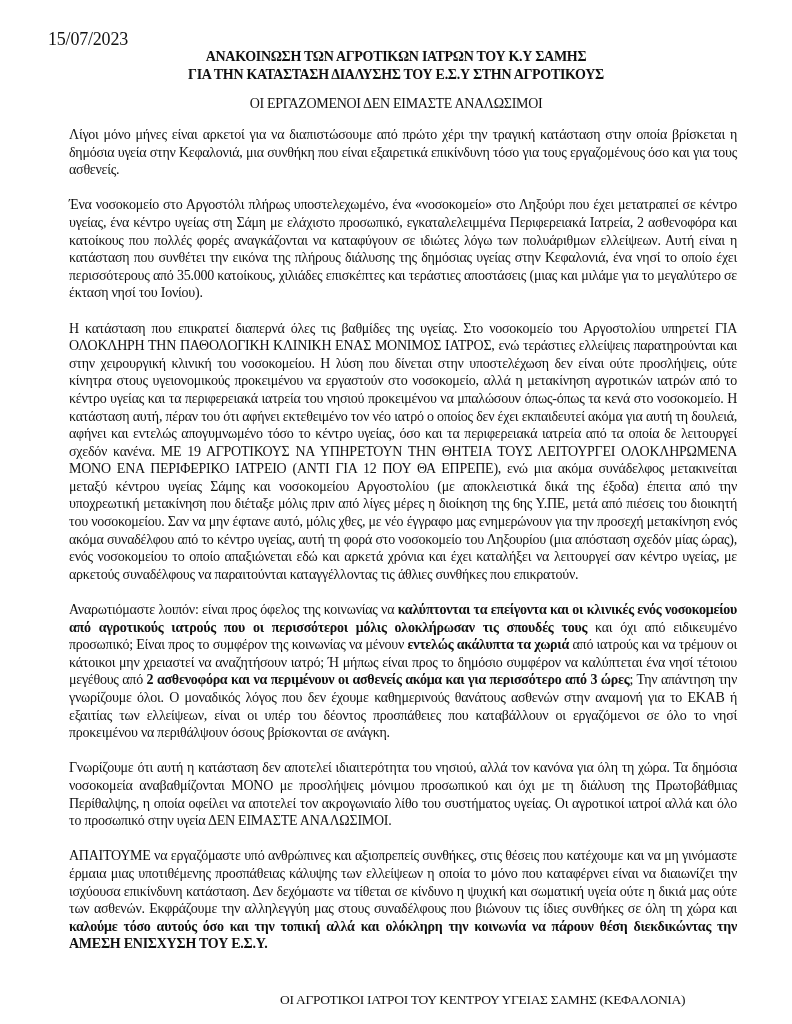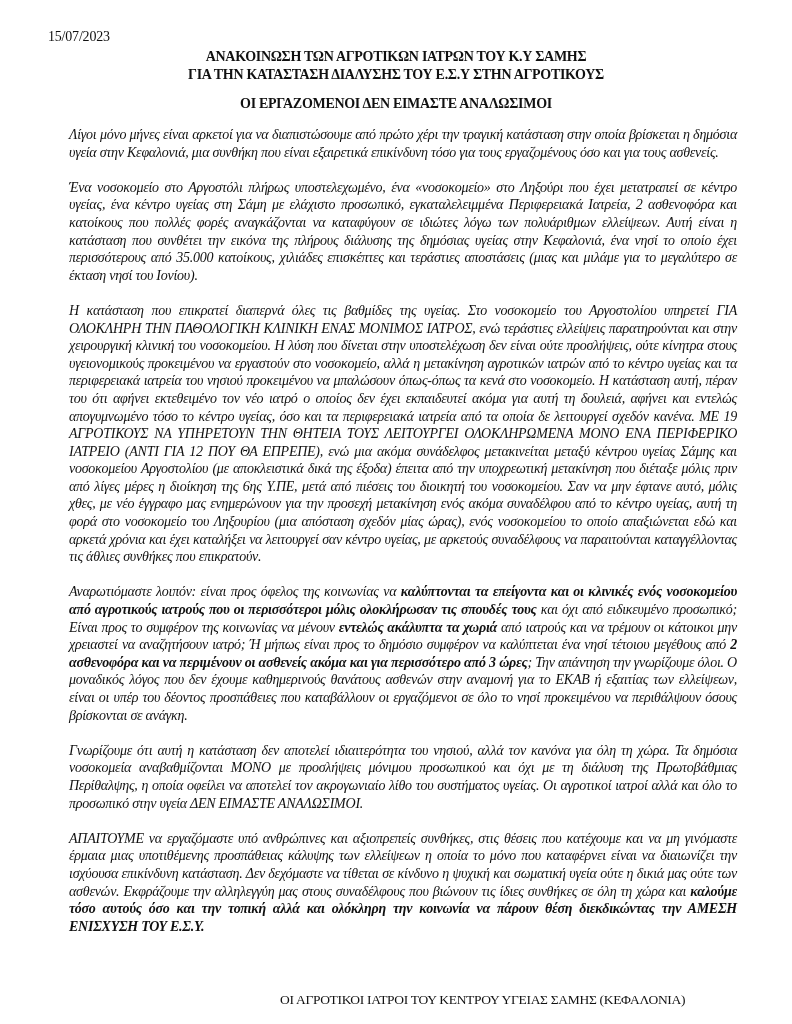--- a/index.html
+++ b/index.html
@@ -18,57 +18,56 @@
     .page {
       position: absolute;
       left: 0; top: 0;
       width: 792px;
       height: 1024px;
     }
     .date {
       position: absolute;
       left: 48px;
       top: 29px;
-      font-size: 14px;
+      font-size: 18px;
       letter-spacing: -0.2px;
     }
     .title-block {
       position: absolute;
       left: 0;
       width: 792px;
       top: 48px;
       text-align: center;
       font-weight: bold;
       font-size: 14px;
       line-height: 18px;
       letter-spacing: -0.3px;
     }
     .subtitle {
       position: absolute;
       left: 0;
       width: 792px;
       top: 96px;
       text-align: center;
-      font-weight: bold;
+      font-weight: normal;
       font-size: 14px;
       letter-spacing: -0.3px;
     }
     .body {
       position: absolute;
       left: 69px;
       width: 668px;
       top: 126px;
       font-size: 14px;
       line-height: 17.6px;
       text-align: justify;
       letter-spacing: -0.25px;
     }
     .body p {
       margin: 0 0 17.6px 0;
-      font-style: italic;
     }
     .body b {
       font-weight: bold;
     }
     .signature {
       position: absolute;
       left: 280px;
       top: 946px;
       font-size: 13.5px;
       letter-spacing: -0.3px;

